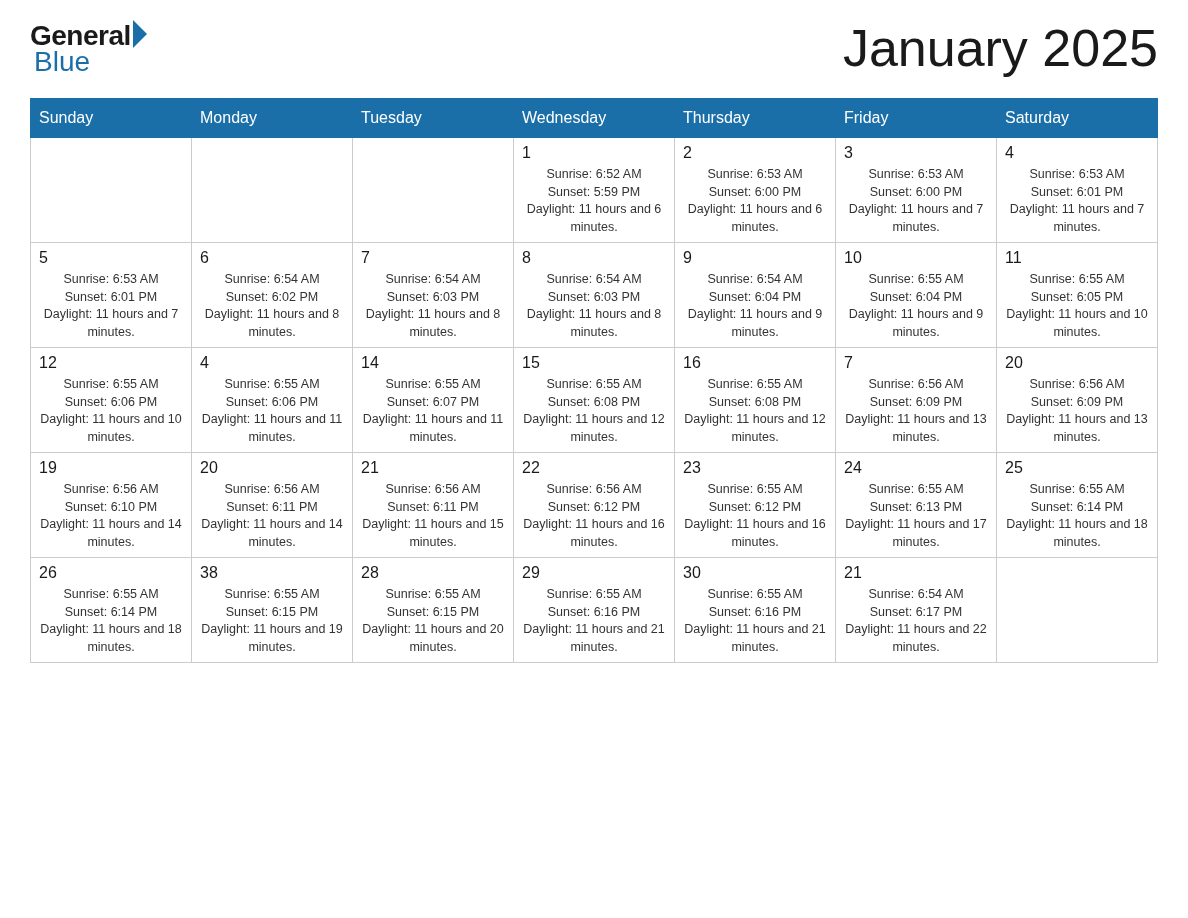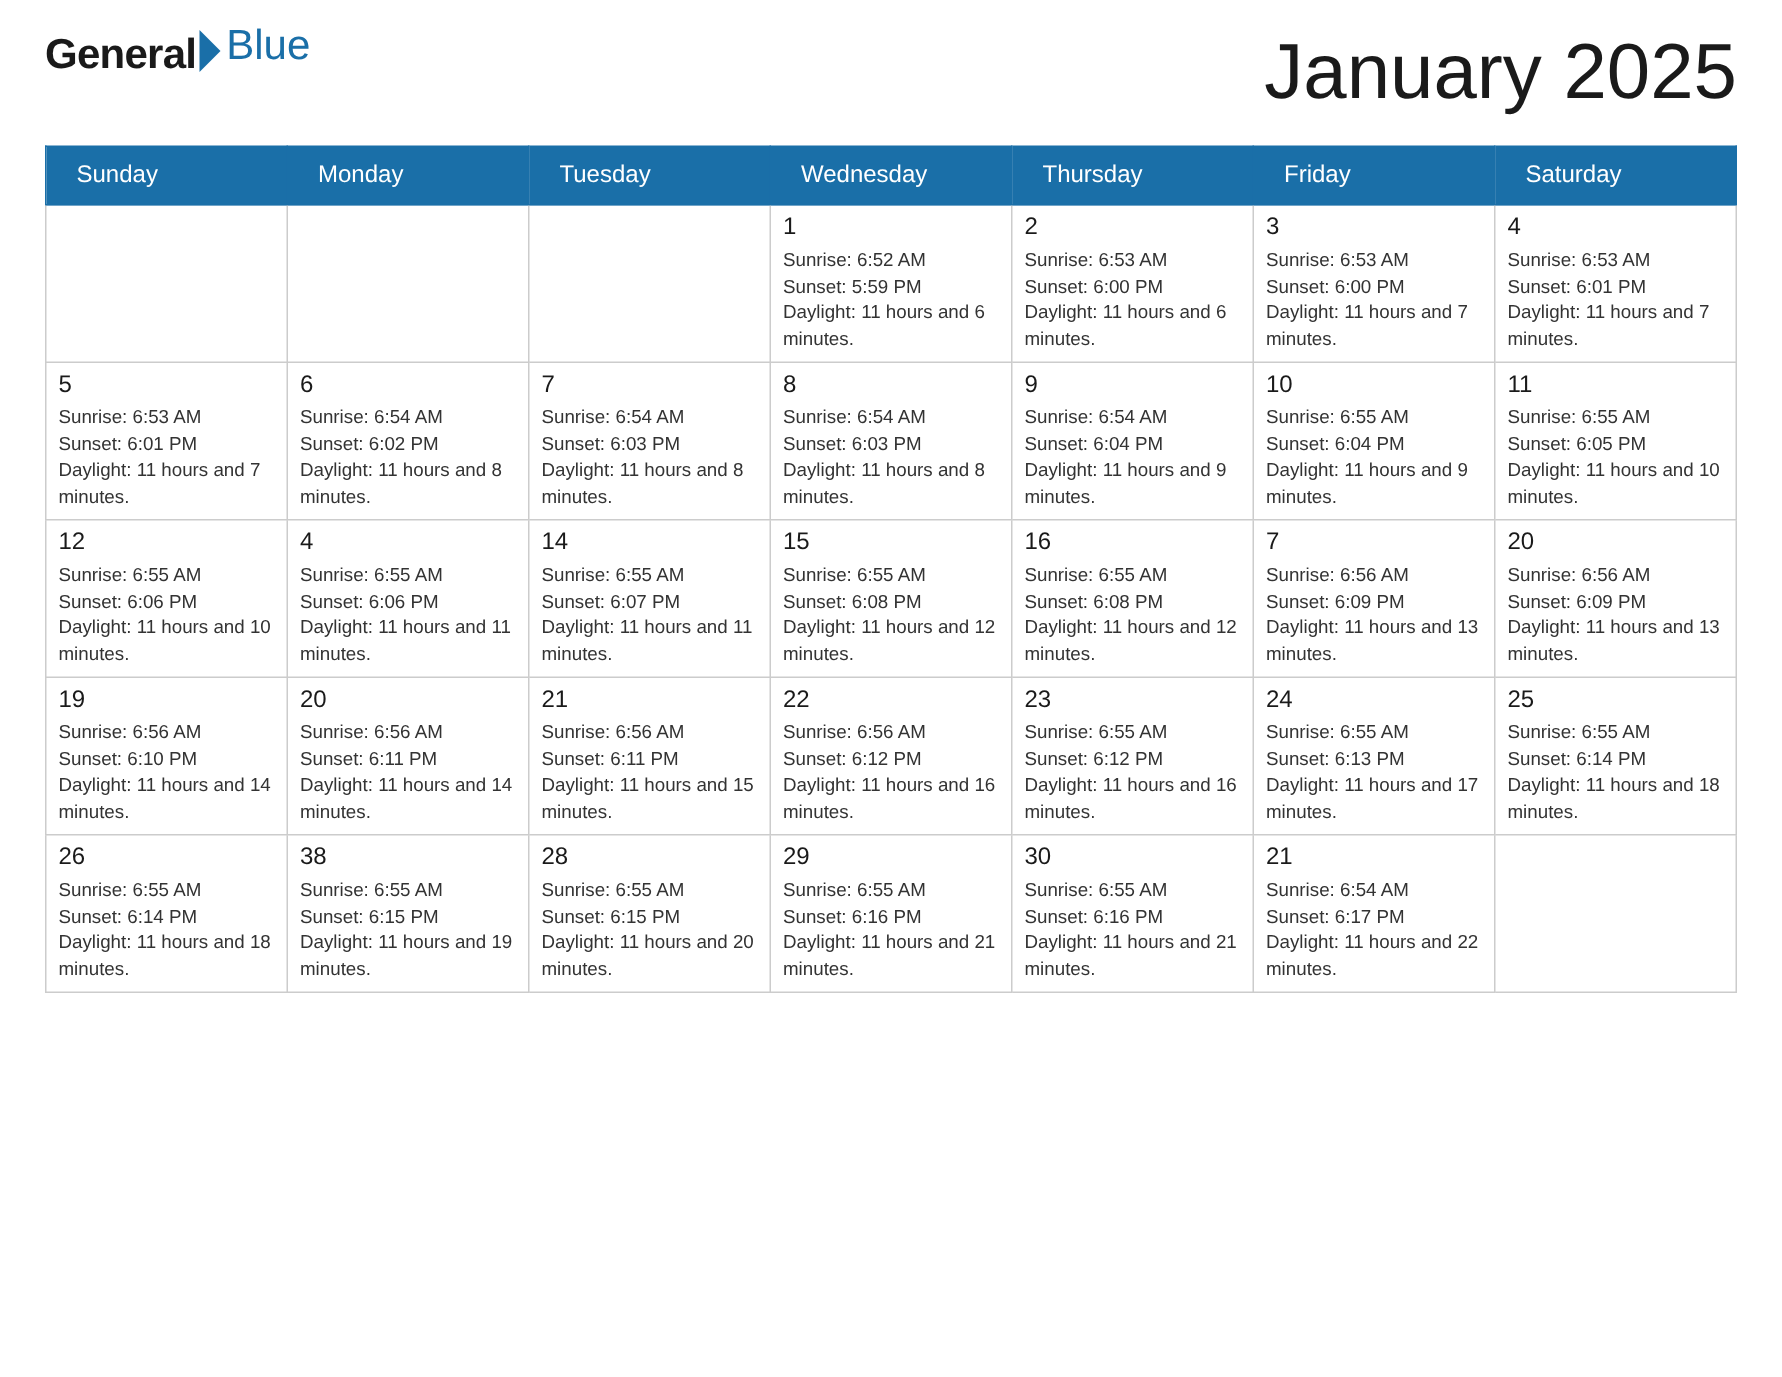--- a/index.html
+++ b/index.html
@@ -11,21 +11,21 @@
       padding: 20px 30px;
     }
     .header {
       display: flex;
       justify-content: space-between;
       align-items: flex-start;
       margin-bottom: 20px;
     }
     .logo {
       display: flex;
-      flex-direction: row;
+      flex-direction: column;
       align-items: flex-start;
     }
     .logo-top {
       display: flex;
       align-items: center;
     }
     .logo-general {
       font-size: 28px;
       font-weight: bold;
       color: #1a1a1a;
@@ -66,21 +66,21 @@
     .calendar {
       width: 100%;
       border-collapse: collapse;
       border: 1px solid #ccc;
     }
     .calendar th {
       background-color: #1a6fa8;
       color: #fff;
       font-size: 16px;
       font-weight: normal;
-      padding: 10px 20px;
+      padding: 10px 8px;
       text-align: left;
       border: 1px solid #1a6fa8;
     }
     .calendar td {
       vertical-align: top;
       padding: 6px 8px;
       border: 1px solid #ccc;
       width: 14.28%;
       min-height: 100px;
       font-size: 13px;
@@ -91,20 +91,21 @@
       font-size: 16px;
       font-weight: normal;
       color: #1a1a1a;
       display: block;
       margin-bottom: 4px;
     }
     .day-info {
       font-size: 12.5px;
       color: #333;
       line-height: 1.4;
+      text-align: center;
     }
     .empty-cell {
       background: #f9f9f9;
     }
     tr td {
       border-top: 2px solid #1a6fa8;
     }
   </style>
 </head>
 <body>

